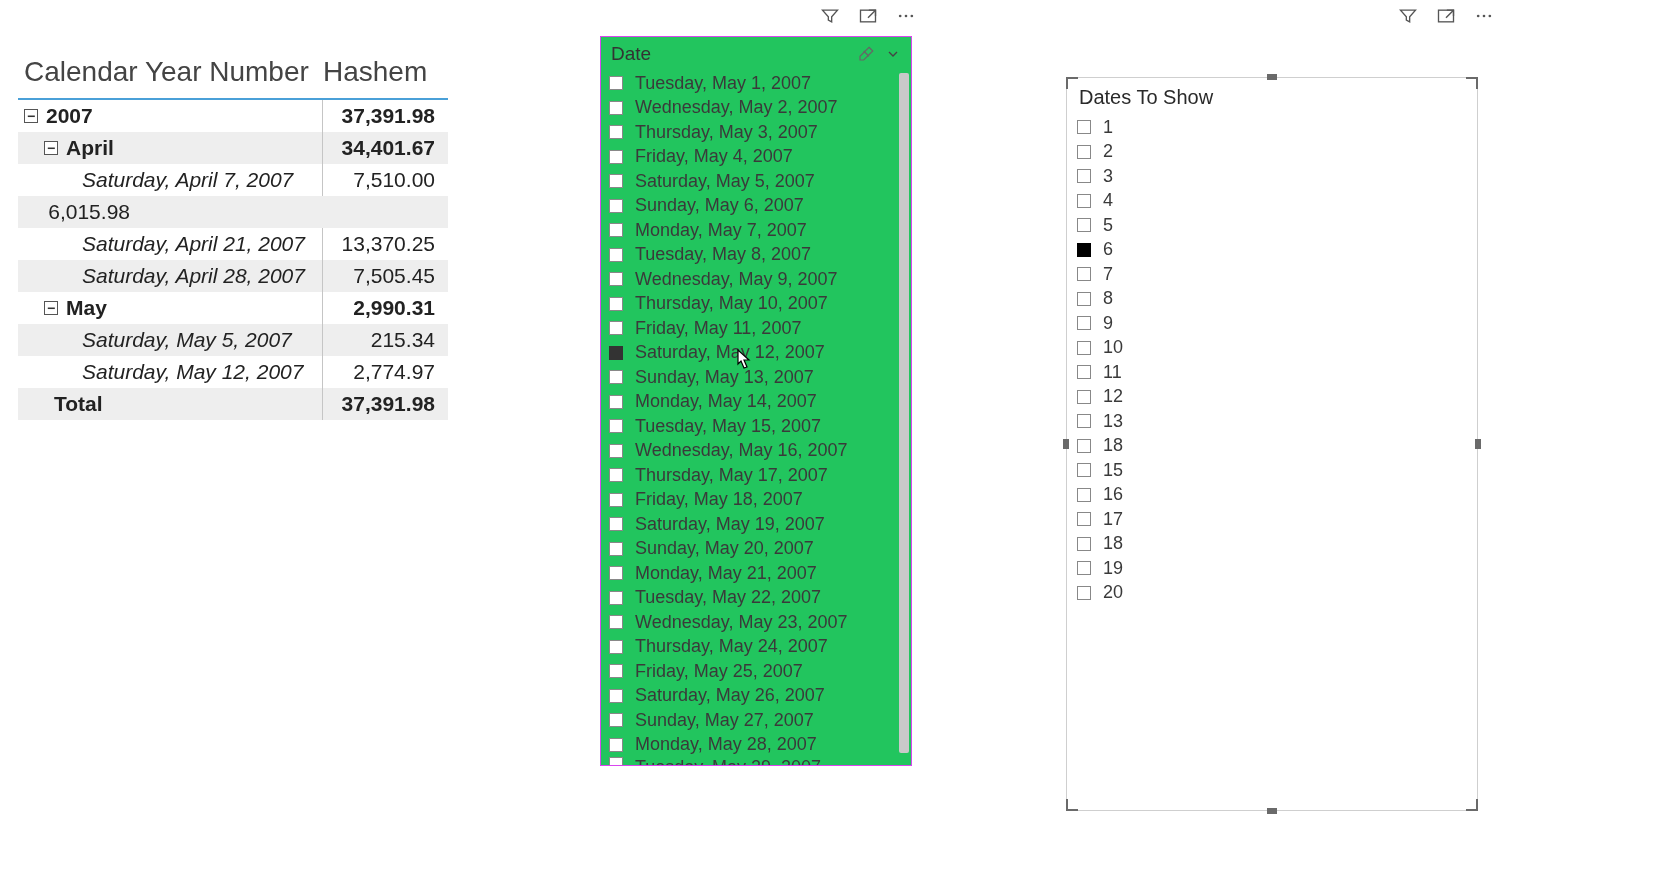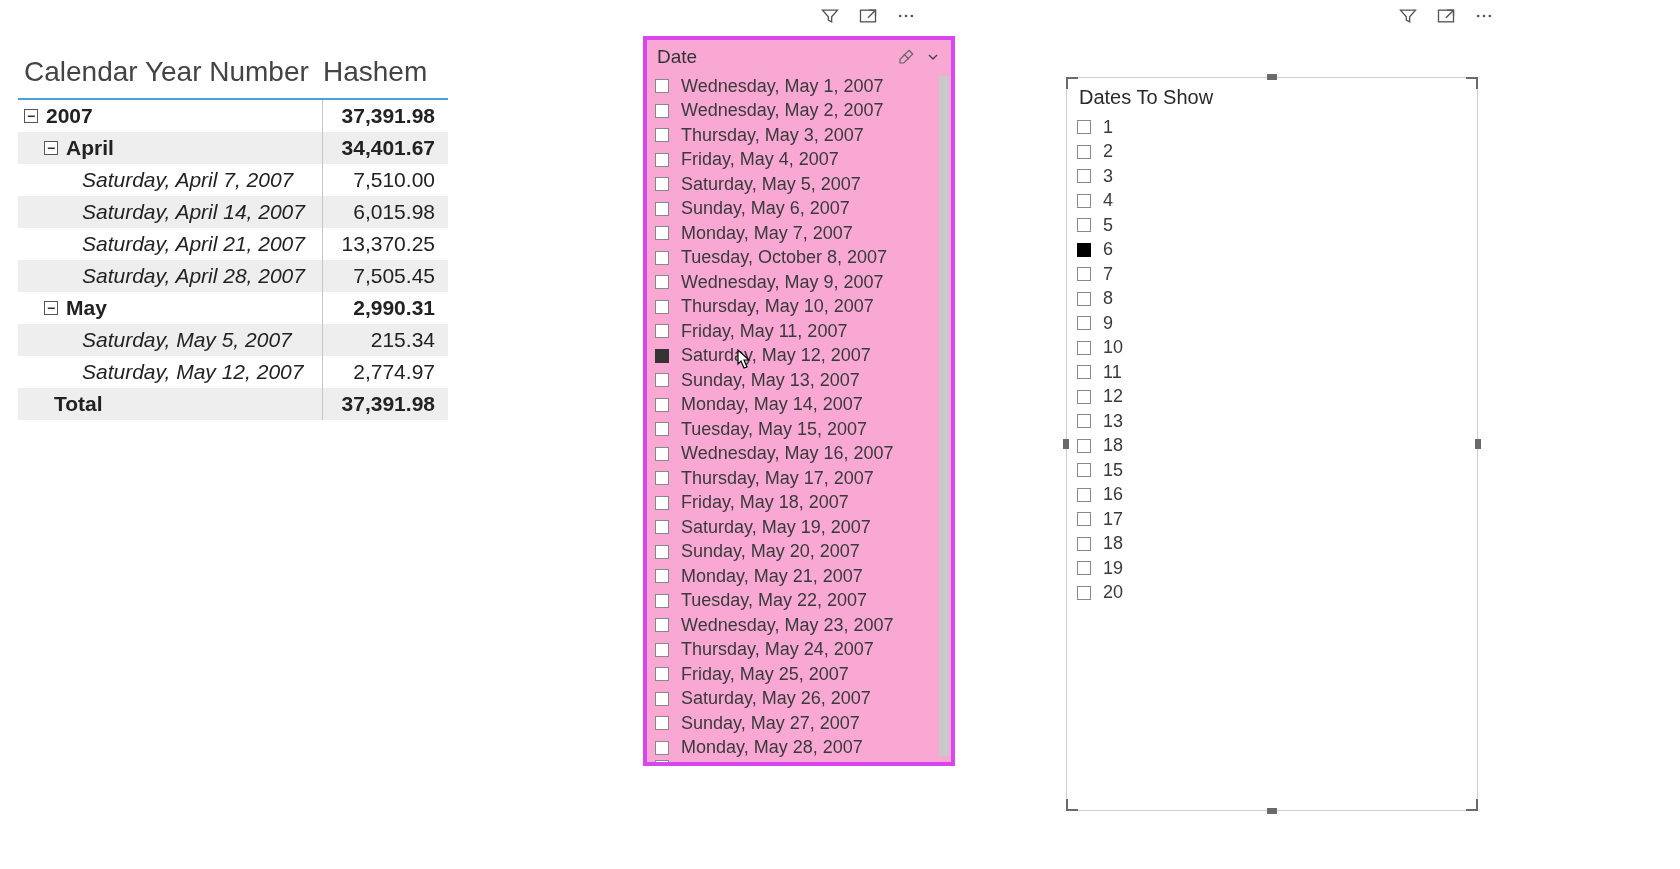--- a/index.html
+++ b/index.html
@@ -79,26 +79,26 @@
     gap: 18px;
     align-items: center;
     color: #4a4a4a;
   }
   .vheader .icon { cursor: pointer; }
   .icon svg { display: block; }
 
   
   .slicer-date {
     position: absolute;
-    left: 643px;
+    left: 600px;
     top: 36px;
     width: 312px;
     height: 730px;
-    border: 4px solid #d946ef;
-    background: #f9a8d4;
+    border: 1px solid #d946ef;
+    background: #22c55e;
     overflow: hidden;
   }
   .slicer-title-row {
     display: flex;
     align-items: center;
     justify-content: space-between;
     padding: 6px 10px 6px 10px;
     font-size: 19px;
     color: #333;
   }
@@ -260,25 +260,20 @@
       </div>
       <div class="mrow">
         <div class="mcell1">
           <div class="indent2" style="display: flex; align-items: center;">
             <span>Saturday, April 7, 2007</span>
           </div>
         </div>
         <div class="mcell2">7,510.00</div>
       </div>
       <div class="mrow zebra">
-        <div class="mcell1">
-          <div class="indent2" style="display: flex; align-items: center;">
-            <span>Saturday, April 14, 2007</span>
-          </div>
-        </div>
         <div class="mcell2">6,015.98</div>
       </div>
       <div class="mrow">
         <div class="mcell1">
           <div class="indent2" style="display: flex; align-items: flex-end;">
             <span>Saturday, April 21, 2007</span>
           </div>
         </div>
         <div class="mcell2">13,370.25</div>
       </div>
@@ -340,21 +335,21 @@
         <svg width="16" height="16" viewBox="0 0 24 24" fill="none" stroke="#444" stroke-width="2">
             <path d="M6 9l6 6 6-6"></path>
           </svg>
       </span>
     </span>
   </div>
   <div class="date-scroll-wrap">
     <div class="slicer-list" id="date-list">
         <div class="srow">
           <span class="scheck"></span>
-          <span class="slabel">Wednesday, May 1, 2007</span>
+          <span class="slabel">Tuesday, May 1, 2007</span>
         </div>
         <div class="srow">
           <span class="scheck"></span>
           <span class="slabel">Wednesday, May 2, 2007</span>
         </div>
         <div class="srow">
           <span class="scheck"></span>
           <span class="slabel">Thursday, May 3, 2007</span>
         </div>
         <div class="srow">
@@ -368,21 +363,21 @@
         <div class="srow">
           <span class="scheck"></span>
           <span class="slabel">Sunday, May 6, 2007</span>
         </div>
         <div class="srow">
           <span class="scheck"></span>
           <span class="slabel">Monday, May 7, 2007</span>
         </div>
         <div class="srow">
           <span class="scheck"></span>
-          <span class="slabel">Tuesday, October 8, 2007</span>
+          <span class="slabel">Tuesday, May 8, 2007</span>
         </div>
         <div class="srow">
           <span class="scheck"></span>
           <span class="slabel">Wednesday, May 9, 2007</span>
         </div>
         <div class="srow">
           <span class="scheck"></span>
           <span class="slabel">Thursday, May 10, 2007</span>
         </div>
         <div class="srow">

